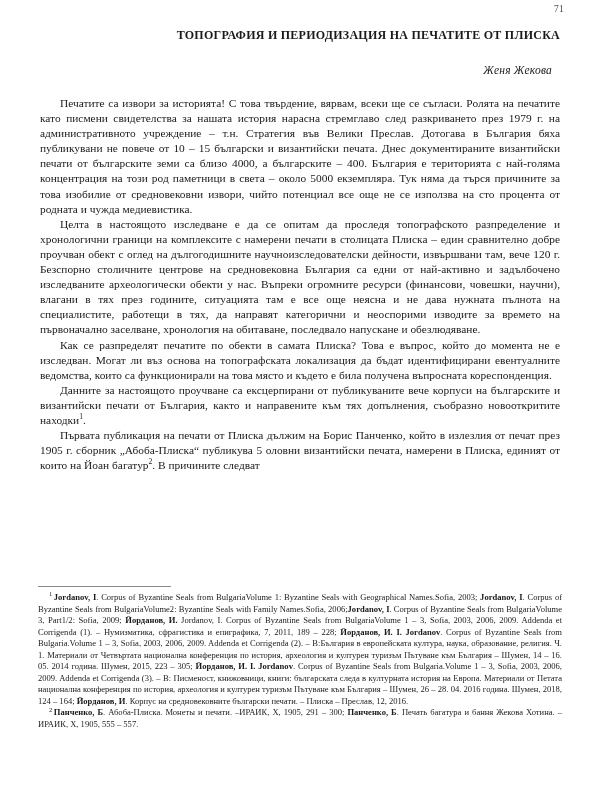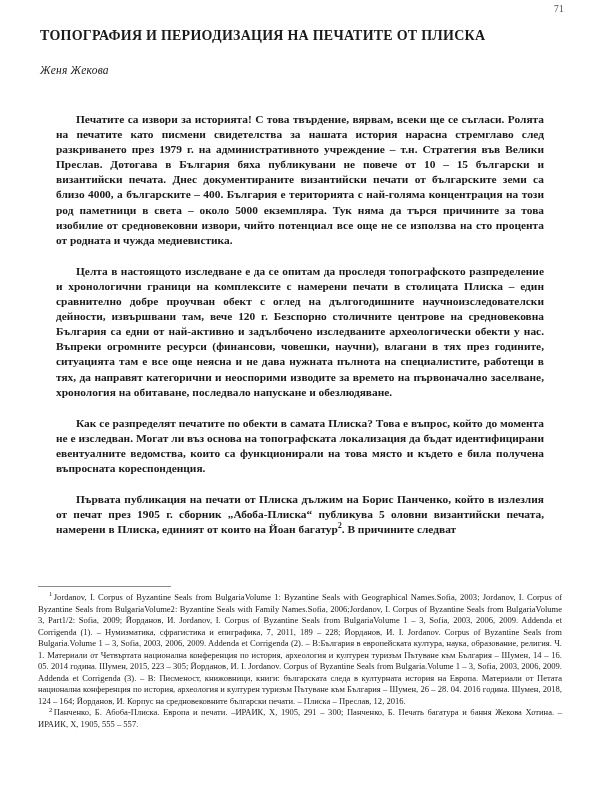--- a/index.html
+++ b/index.html
@@ -31,54 +31,53 @@
     letter-spacing: 0.2px;
     padding-left: 19px;
   }
 
   
   .title {
     position: absolute;
     top: 28px;
     left: 40px;
     right: 40px;
-    text-align: left;
+    text-align: right;
     font-weight: bold;
-    font-size: 14px;
+    font-size: 12px;
     letter-spacing: 0.25px;
     line-height: 1.2;
   }
   .author {
     position: absolute;
     top: 64px;
     left: 40px;
     right: 48px;
-    text-align: left;
+    text-align: right;
     font-style: italic;
     font-size: 11.5px;
     letter-spacing: 0.2px;
   }
 
   
   .body-col {
     position: absolute;
     top: 96px;
     left: 40px;
     width: 520px;
     font-size: 11.4px;
     line-height: 15.1px;
     text-align: justify;
     text-justify: inter-word;
     hyphens: none;
   }
   .body-col p {
-    margin: 16px;
+    margin: 0;
     text-indent: 20px;
     text-align: justify;
-    font-weight: bold;
   }
   .body-col p:last-child { }
   sup.fn {
     font-size: 7.6px;
     vertical-align: super;
     line-height: 0;
   }
 
   
   .fn-rule {
@@ -103,41 +102,42 @@
     margin: 0 0 0 0;
     text-indent: 11px;
     text-align: justify;
   }
   .footnotes .marker {
     font-size: 6.6px;
     vertical-align: super;
     line-height: 0;
     margin-right: 1.5px;
   }
-  .b { font-weight: normal; margin-top: 42px; }
+  .b { font-weight: bold; margin-top: 42px; }
   .i { }
 </style>
 </head>
 <body>
 
 <div class="page">
 
   <div class="folio-row">71</div>
 
   <div class="title">ТОПОГРАФИЯ И ПЕРИОДИЗАЦИЯ НА ПЕЧАТИТЕ ОТ ПЛИСКА</div>
 
   <div class="author">Женя Жекова</div>
 
   <div class="body-col">
     <p>Печатите са извори за историята! С това твърдение, вярвам, всеки ще се съгласи. Ролята на печатите като писмени свидетелства за нашата история нарасна стремглаво след разкриването през 1979 г. на административното учреждение – т.н. Стратегия във Велики Преслав. Дотогава в България бяха публикувани не повече от 10 – 15 български и византийски печата. Днес документираните византийски печати от българските земи са близо 4000, а българските – 400. България е територията с най-голяма концентрация на този род паметници в света – около 5000 екземпляра. Тук няма да търся причините за това изобилие от средновековни извори, чийто потенциал все още не се използва на сто процента от родната и чужда медиевистика.</p>
     <p>Целта в настоящото изследване е да се опитам да проследя топографското разпределение и хронологични граници на комплексите с намерени печати в столицата Плиска – един сравнително добре проучван обект с оглед на дългогодишните научноизследователски дейности, извършвани там, вече 120 г. Безспорно столичните центрове на средновековна България са едни от най-активно и задълбочено изследваните археологически обекти у нас. Въпреки огромните ресурси (финансови, човешки, научни), влагани в тях през годините, ситуацията там е все още неясна и не дава нужната пълнота на специалистите, работещи в тях, да направят категорични и неоспорими изводите за времето на първоначално заселване, хронология на обитаване, последвало напускане и обезлюдяване.</p>
     <p>Как се разпределят печатите по обекти в самата Плиска? Това е въпрос, който до момента не е изследван. Могат ли въз основа на топографската локализация да бъдат идентифицирани евентуалните ведомства, които са функционирали на това място и където е била получена въпросната кореспонденция.</p>
+    <p><span>Данните за настоящото проучване са ексцерпирани от публикуваните вече корпуси на българските и византийски печати от България, както и направените към тях допълнения, съобразно новооткритите находки</span><sup class="fn">1</sup><span>.</span></p>
     <p><span>Първата публикация на печати от Плиска дължим на Борис Панченко, който в излезлия от печат през 1905 г. сборник „Абоба-Плиска“ публикува 5 оловни византийски печата, намерени в Плиска, единият от които на Йоан багатур</span><sup class="fn">2</sup><span>. В причините следват</span></p>
   </div>
 
   <div class="fn-rule"></div>
 
   <div class="footnotes">
     <p><sup class="marker">1</sup><span class="b">Jordanov, I</span><span>. </span><span class="i">Corpus of Byzantine Seals from Bulgaria</span><span class="i">Volume 1: </span><span class="i">Byzantine Seals with Geographical Names.</span><span>Sofia, 2003; </span><span class="b">Jordanov, I</span><span>. </span><span class="i">Corpus of Byzantine Seals from Bulgaria</span><span class="i">Volume2: </span><span class="i">Byzantine Seals with Family Names.</span><span>Sofia, 2006;</span><span class="b">Jordanov, I</span><span>. </span><span class="i">Corpus of Byzantine Seals from Bulgaria</span><span class="i">Volume 3, Part1/2:</span><span> Sofia, 2009; </span><span class="b">Йорданов, И.</span><span> Jordanov, I. </span><span class="i">Corpus of Byzantine Seals from Bulgaria</span><span>Volume 1 – 3, Sofia, 2003, 2006, 2009. Addenda et Corrigenda (1). – </span><span class="i">Нумизматика, сфрагистика и епиграфика</span><span>, 7, 2011, 189 – 228; </span><span class="b">Йорданов, И. I. Jordanov</span><span>. </span><span class="i">Corpus of Byzantine Seals from Bulgaria</span><span>.Volume 1 – 3, Sofia, 2003, 2006, 2009. Addenda et Corrigenda (2). – В:</span><span class="i">България в европейската култура, наука, образование, религия</span><span>. Ч. 1. Материали от Четвъртата национална конференция по история, археология и културен туризъм Пътуване към България – Шумен, 14 – 16. 05. 2014 година. Шумен, 2015, 223 – 305; </span><span class="b">Йорданов, И. I. Jordanov</span><span>. </span><span class="i">Corpus of Byzantine Seals from Bulgaria</span><span>.Volume 1 – 3, Sofia, 2003, 2006, 2009. Addenda et Corrigenda (3). – В: </span><span class="i">Писменост, книжовници, книги: българската следа в културната история на Европа</span><span>. Материали от Петата национална конференция по история, археология и културен туризъм Пътуване към България – Шумен, 26 – 28. 04. 2016 година. Шумен, 2018, 124 – 164; </span><span class="b">Йорданов, И</span><span>. Корпус на средновековните български печати. – </span><span class="i">Плиска – Преслав</span><span>, 12, 2016.</span></p>
-    <p><sup class="marker">2</sup><span class="b">Панченко, Б</span><span>. Абоба-Плиска. Европа и печати. –</span><span class="i">ИРАИК</span><span>, X, 1905, 291 – 300; </span><span class="b">Панченко, Б</span><span>. Печать багатура и бання Жекова Хотина. – </span><span class="i">ИРАИК</span><span>, X, 1905, 555 – 557.</span></p>
+    <p><sup class="marker">2</sup><span class="b">Панченко, Б</span><span>. Абоба-Плиска. Монеты и печати. –</span><span class="i">ИРАИК</span><span>, X, 1905, 291 – 300; </span><span class="b">Панченко, Б</span><span>. Печать багатура и бання Жекова Хотина. – </span><span class="i">ИРАИК</span><span>, X, 1905, 555 – 557.</span></p>
   </div>
 
 </div>
 
 </body></html>

